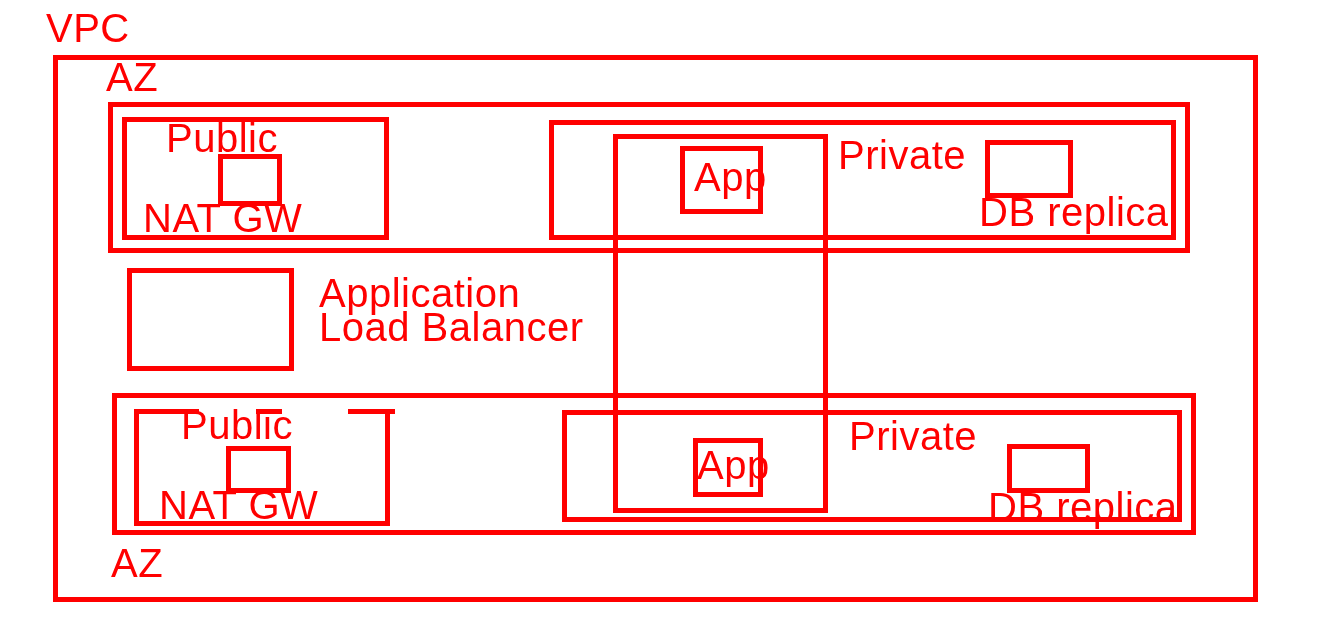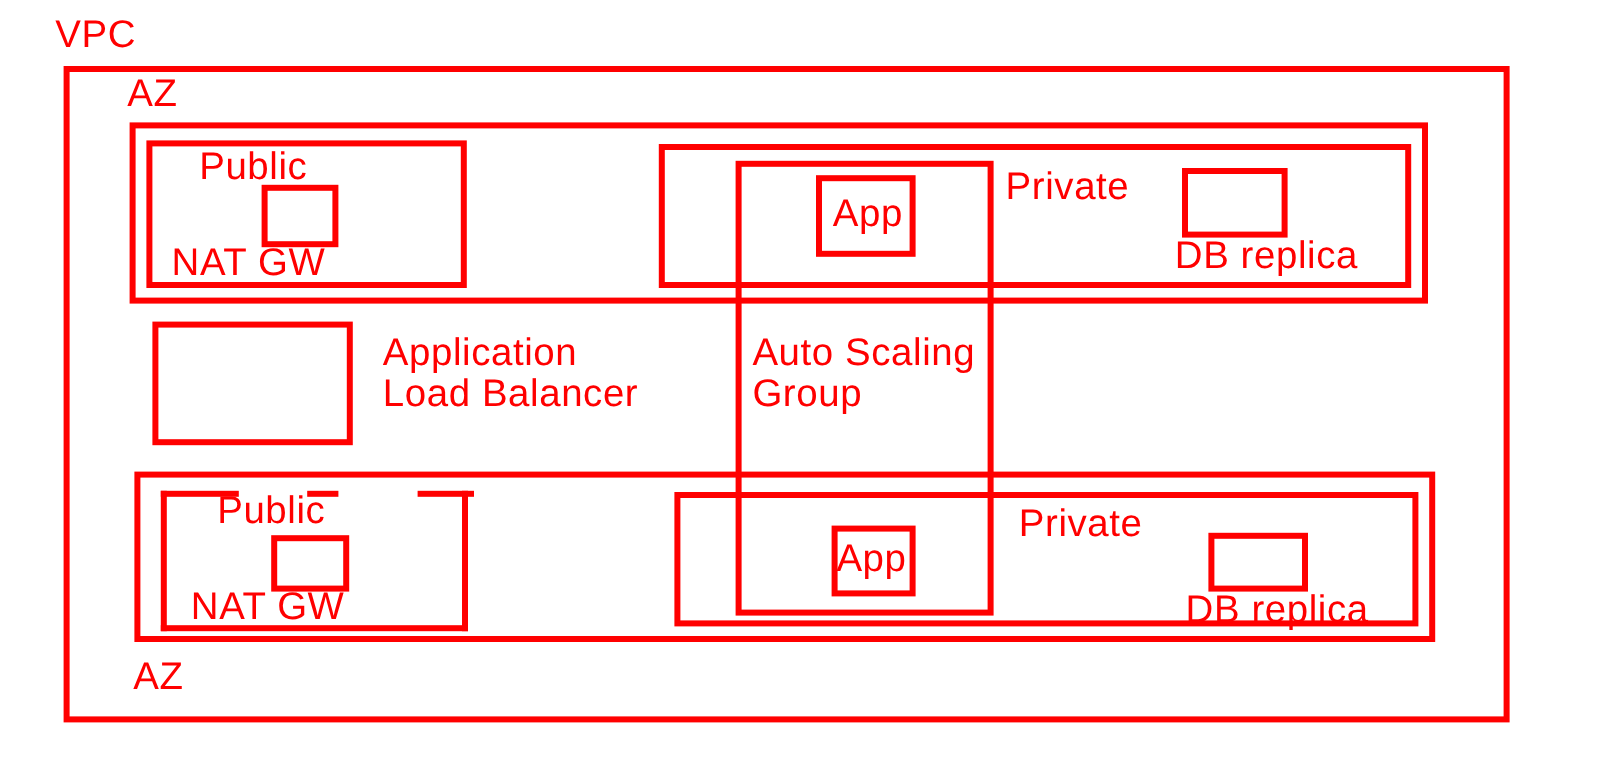--- a/index.html
+++ b/index.html
@@ -20,21 +20,21 @@
   }
   .noborder-top { border-top: none; }
   .seg {
     position: absolute;
     height: 5px;
     background: var(--red);
   }
   .lbl {
     position: absolute;
     color: var(--red);
-    font-size: 32px;
+    font-size: 40px;
     line-height: 34px;
     letter-spacing: 0.5px;
     white-space: pre-line;
   }
 </style>
 </head>
 <body>
 
 <div class="canvas">
 
@@ -48,22 +48,20 @@
   <div class="lbl" style="left:166px; top:121px;">Public</div>
   <div class="box" style="left:218px; top:154px; width:64px; height:52px;"></div>
   <div class="lbl" style="left:143px; top:201px;">NAT GW</div>
 
   <div class="box" style="left:549px; top:120px; width:627px; height:120px;"></div>
   <div class="lbl" style="left:838px; top:138px;">Private</div>
   <div class="box" style="left:985px; top:140px; width:88px; height:58px;"></div>
   <div class="lbl" style="left:979px; top:195px;">DB replica</div>
 
   <div class="box" style="left:613px; top:134px; width:215px; height:379px;"></div>
-  <div class="lbl" style="left:627px; top:276px;">Auto Scaling
-Group</div>
 
   <div class="box" style="left:680px; top:146px; width:83px; height:68px;"></div>
   <div class="lbl" style="left:694px; top:160px;">App</div>
 
   <div class="box" style="left:127px; top:268px; width:167px; height:103px;"></div>
   <div class="lbl" style="left:304px; top:276px;margin-left:15px;">Application
 Load Balancer</div>
 
   <div class="box" style="left:112px; top:393px; width:1084px; height:142px;"></div>
   <div class="lbl" style="left:111px; top:546px;">AZ</div>

